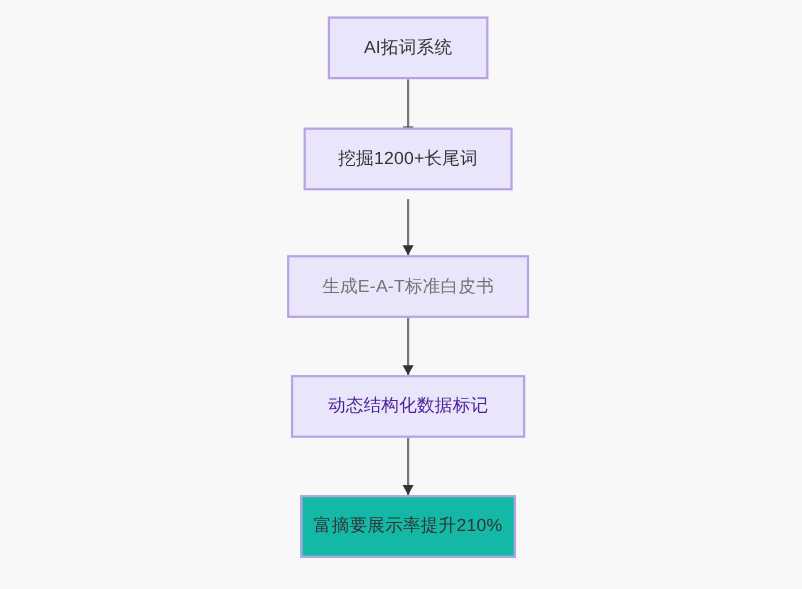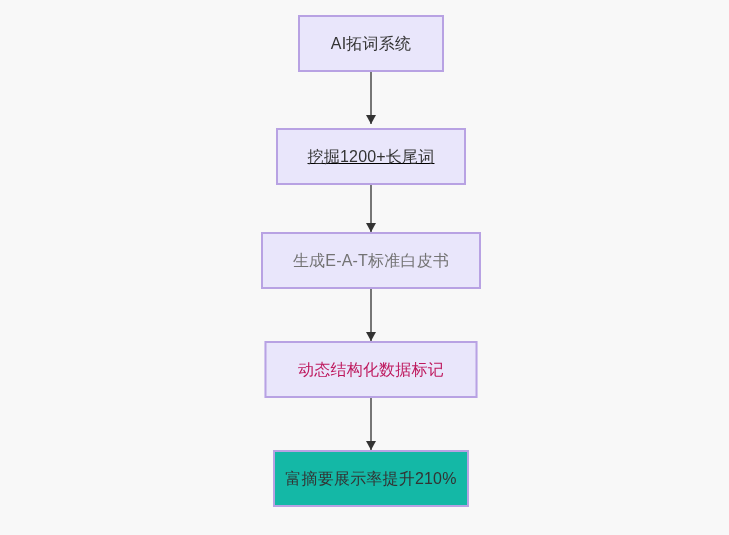--- a/index.html
+++ b/index.html
@@ -87,25 +87,25 @@
     <div class="arrowhead" style="border-top-color: rgb(51, 51, 51);"></div>
   </div>
   <div class="connector" style="left: 371px; top: 398px; height: 52px;">
     <div class="line" style="background: rgb(118, 118, 118);"></div>
     <div class="arrowhead" style="border-top-color: rgb(51, 51, 51);"></div>
   </div>
 
   <div class="node" style="left: 371px; top: 15px; width: 146px; background: rgb(233, 230, 251); border-color: rgb(184, 162, 227);">
     <span class="node-label" style="color: rgb(51, 51, 51);">AI拓词系统</span>
   </div>
-  <div class="node" style="left: 371px; top: 128px; width: 190px; background: rgb(233, 230, 251); border-color: rgb(184, 162, 227); text-decoration: underline;">
+  <div class="node" style="left: 371px; top: 116px; width: 190px; background: rgb(233, 230, 251); border-color: rgb(184, 162, 227);">
     <span class="node-label" style="color: rgb(51, 51, 51);">挖掘1200+长尾词</span>
   </div>
   <div class="node" style="left: 371px; top: 232px; width: 220px; background: rgb(233, 230, 251); border-color: rgb(184, 162, 227);">
     <span class="node-label" style="color: #737373;">生成E-A-T标准白皮书</span>
   </div>
   <div class="node" style="left: 371px; top: 341px; width: 213px; background: rgb(233, 230, 251); border-color: rgb(184, 162, 227);">
-    <span class="node-label" style="color: #be185d;">动态结构化数据标记</span>
+    <span class="node-label" style="color: #4c1d95;">动态结构化数据标记</span>
   </div>
   <div class="node" style="left: 371px; top: 450px; width: 196px; background: #14b8a6; border-color: rgb(184, 162, 227);">
     <span class="node-label" style="color: rgb(51, 51, 51);">富摘要展示率提升210%</span>
   </div>
 </div>
 
 </body></html>

